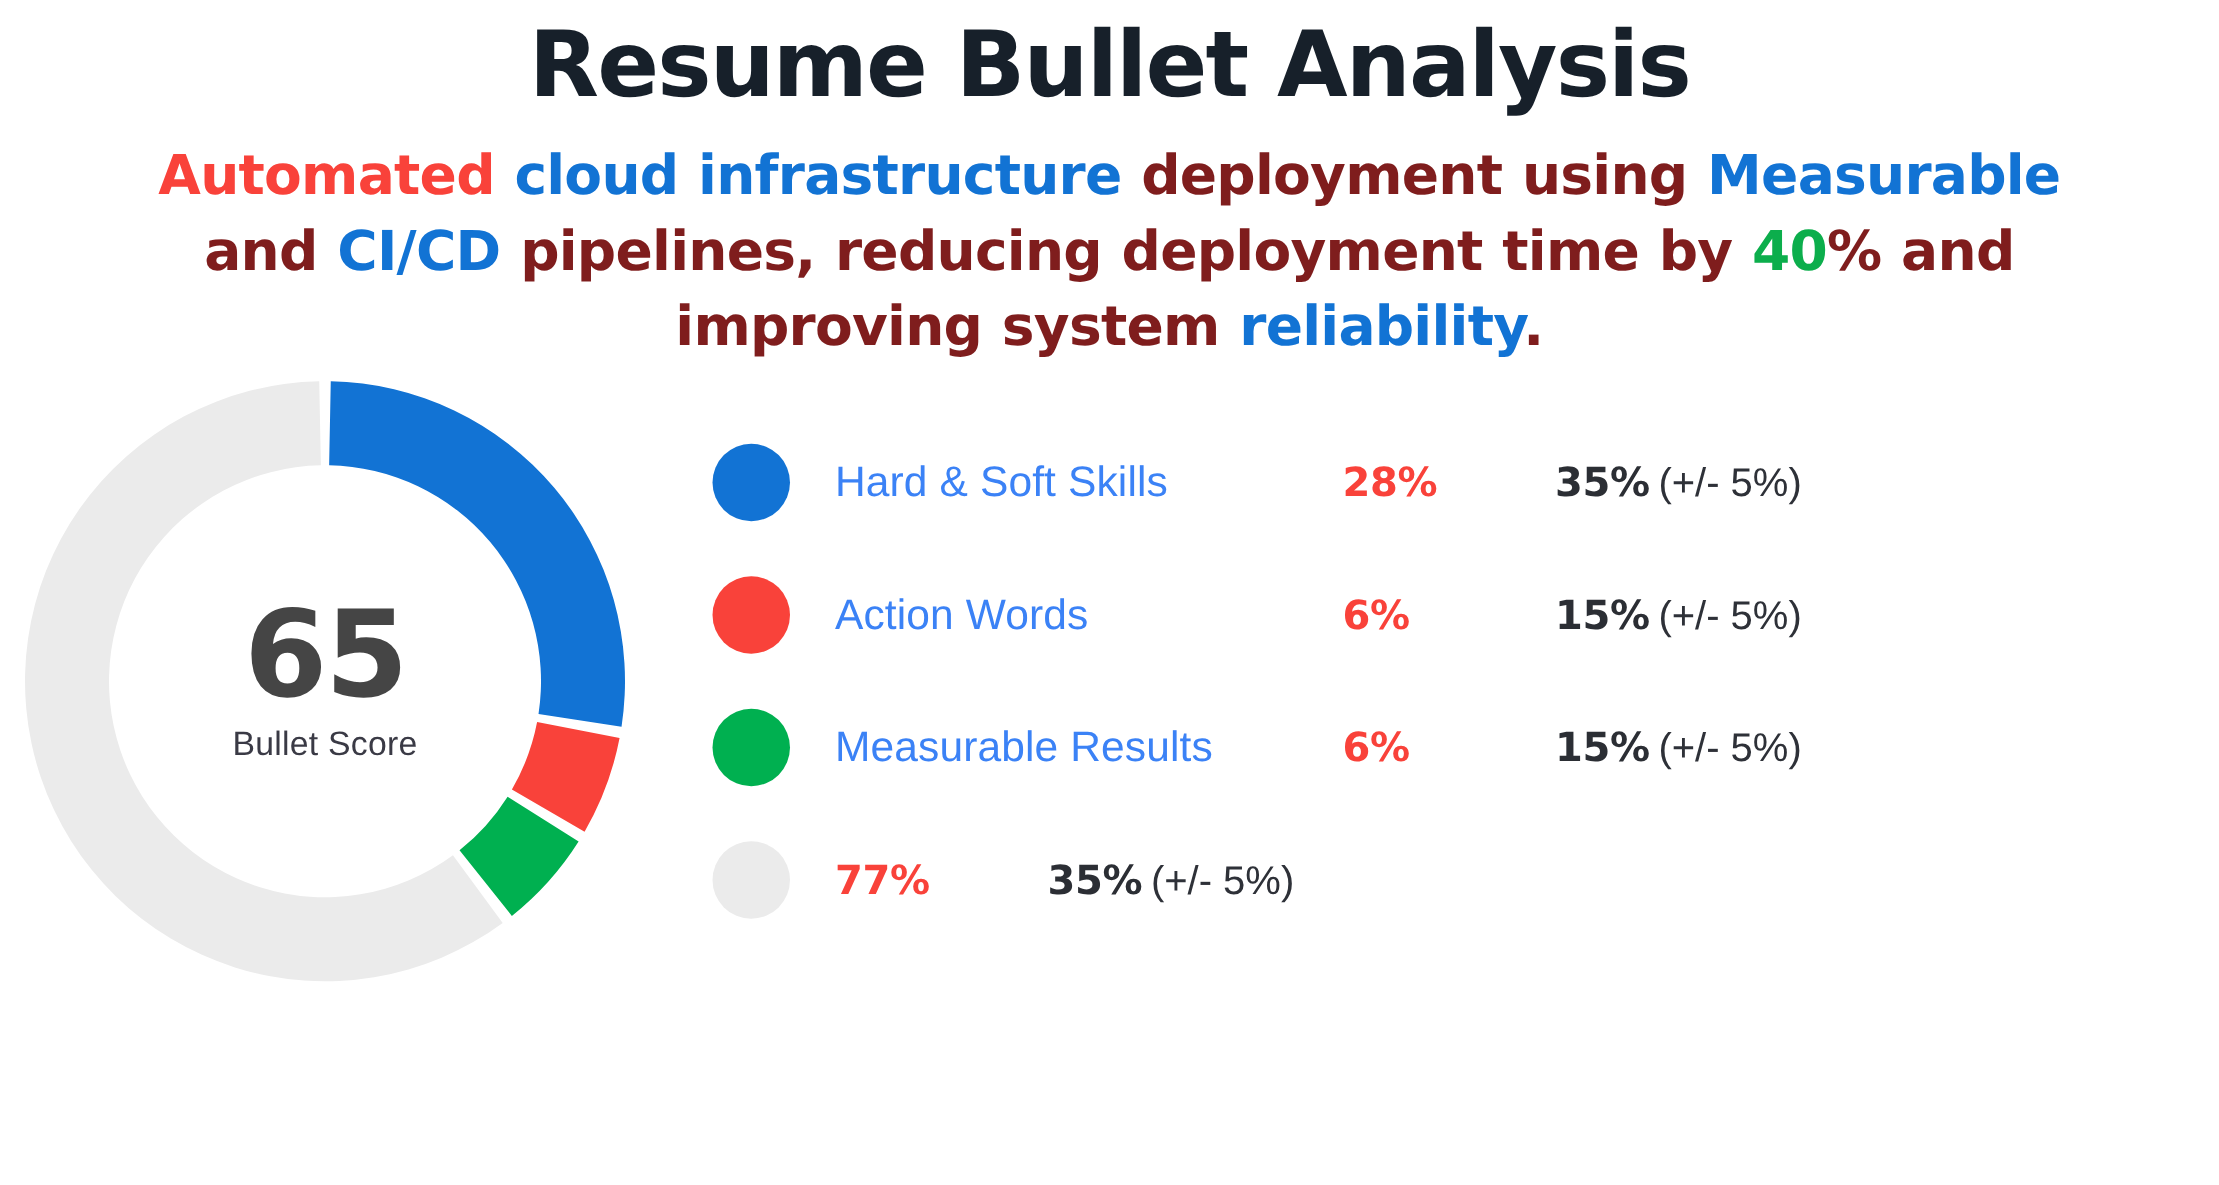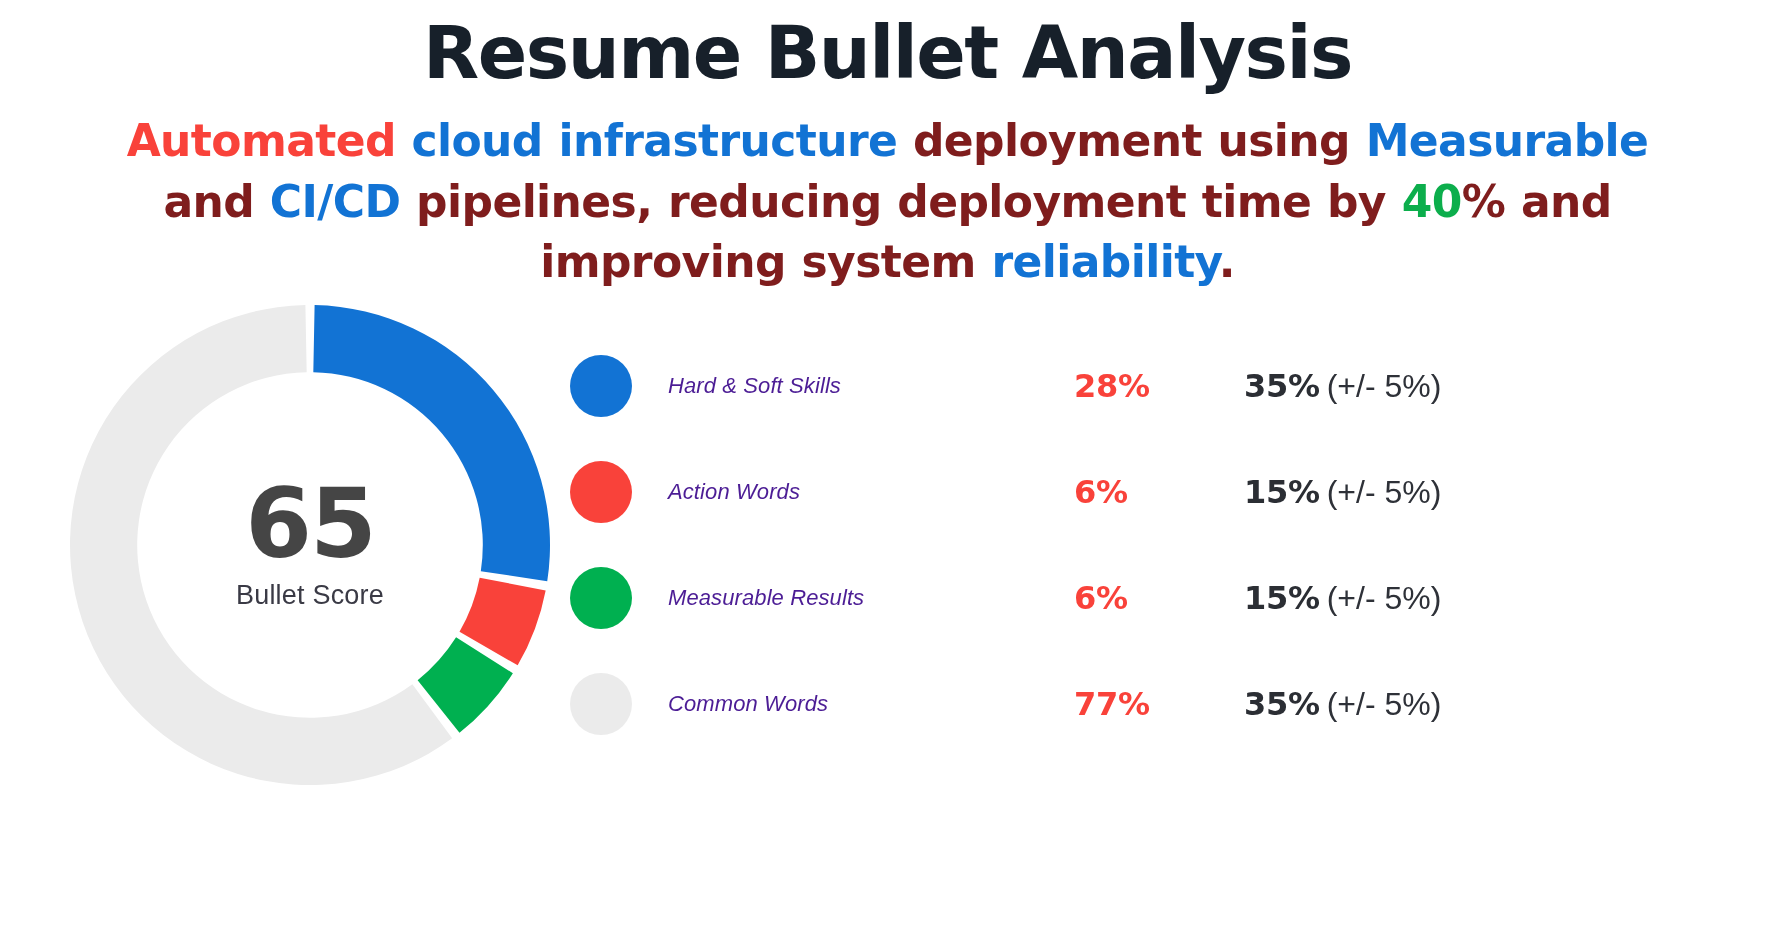--- a/index.html
+++ b/index.html
@@ -58,21 +58,21 @@
   }
 
   
   .donut-wrap {
     position: relative;
     width: 560px;
     height: 520px;
     flex: 0 0 560px;
     display: flex;
     align-items: flex-start;
-    justify-content: flex-end;
+    justify-content: flex-start;
   }
   .donut {
     position: relative;
     width: 500px;
     height: 500px;
     margin-left: 10px;
     margin-top: -8px;
   }
   .donut svg { display: block; width: 500px; height: 500px; }
   .donut-center {
@@ -130,25 +130,24 @@
     width: 62px;
     height: 62px;
     border-radius: 50%;
     display: block;
   }
 
   .tbody .trow { height: 106px; }
 
   .cat-name {
     font-family: "Liberation Sans", sans-serif;
-    font-size: 22px;
-    color: #4c1d95;
+    font-size: 34px;
+    color: #3b82f6;
     letter-spacing: 0.1px;
     white-space: nowrap;
-    font-style: italic;
   }
   .cat-actual {
     font-family: "DejaVu Sans", sans-serif;
     font-weight: bold;
     font-size: 32px;
     color: #F9423A;
     letter-spacing: -0.3px;
   }
   .cat-target {
     white-space: nowrap;
@@ -225,21 +224,20 @@
               <span class="dot" style="background: rgb(0, 176, 80);"></span>
             </div>
             <div class="c-name cat-name">Measurable Results</div>
             <div class="c-actual cat-actual">6%</div>
             <div class="c-target cat-target"><span class="tgt-val">15%</span><span class="tgt-tol">(+/- 5%)</span></div>
           </div>
           <div class="trow">
             <div class="c-dot">
               <span class="dot" style="background: rgb(235, 235, 235);"></span>
             </div>
-            <div class="c-name cat-name">Common Words</div>
             <div class="c-actual cat-actual">77%</div>
             <div class="c-target cat-target"><span class="tgt-val">35%</span><span class="tgt-tol">(+/- 5%)</span></div>
           </div>
         </div>
 
     </div>
   </div>
 </div>
 
 </body></html>

